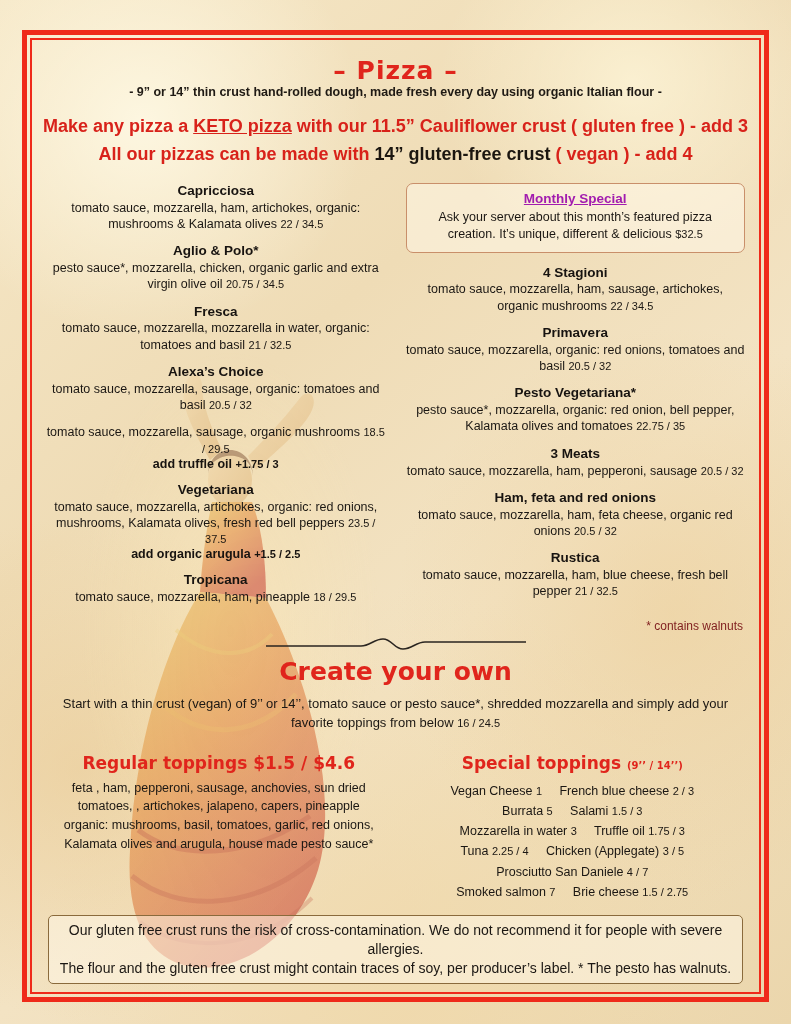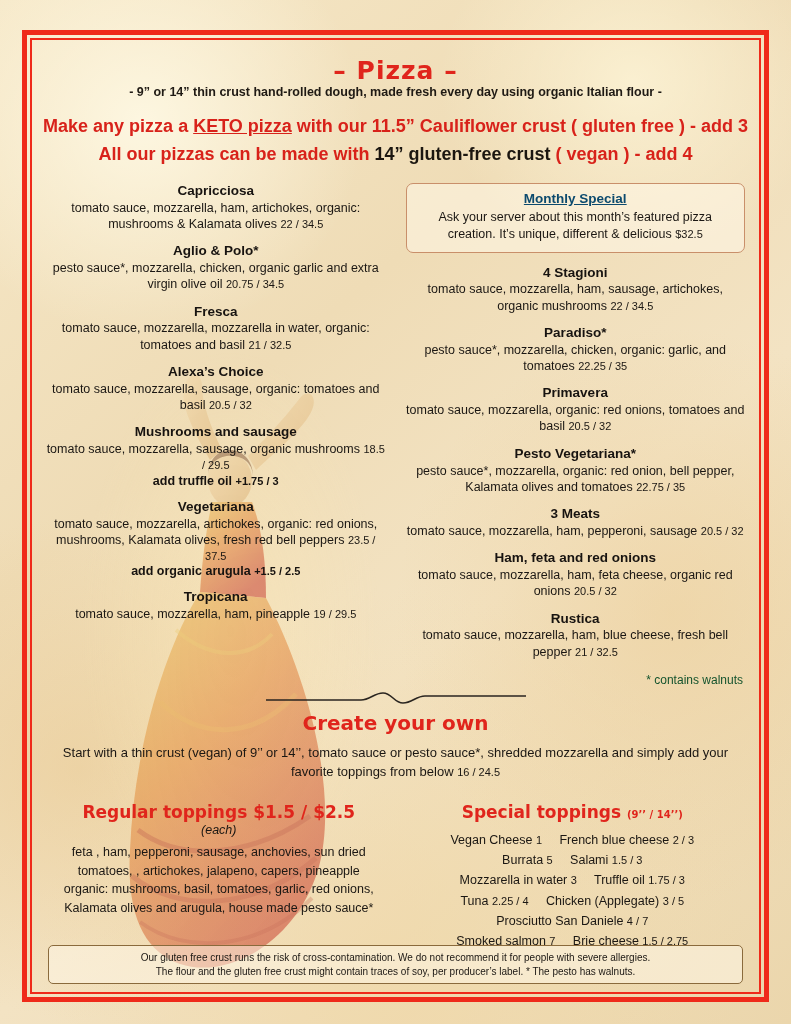--- a/index.html
+++ b/index.html
@@ -130,49 +130,49 @@
     border-radius: 7px;
     background: rgba(255,248,232,0.55);
     padding: 7px 10px 9px;
     text-align: center;
     margin-bottom: 12px;
   }
   .special-title {
     font-size: 13.5px;
     font-weight: bold;
     text-decoration: underline;
-    color: #0c4a6e;
+    color: #a21caf;
   }
   .special-text {
     font-size: 12.5px;
     color: #1b1713;
     line-height: 1.35;
     margin-top: 3px;
   }
 
   .walnuts {
     text-align: right;
     font-size: 12px;
-    color: #14532d;
+    color: #7f1d1d;
     padding-right: 14px;
     margin-top: 2px;
   }
 
   .divider {
     position: relative;
     height: 18px;
     margin-top: 4px;
   }
   .divider svg { display: block; margin: 0 auto; }
 
   .create-title {
     text-align: center;
     color: #e0251c;
     font-family: "DejaVu Sans", sans-serif;
-    font-size: 20px;
+    font-size: 25px;
     font-weight: bold;
     margin-top: 2px;
   }
   .create-text {
     text-align: center;
     font-size: 13px;
     color: #1b1713;
     line-height: 1.5;
     margin-top: 8px;
     padding: 0 28px;
@@ -210,21 +210,21 @@
   .footer {
     position: absolute;
     left: 14px;
     right: 14px;
     bottom: 6px;
     border: 1px solid #8a6a3c;
     border-radius: 5px;
     background: rgba(255,250,236,0.5);
     padding: 5px 8px;
     text-align: center;
-    font-size: 10px;
+    font-size: 14px;
     color: #1b1713;
     line-height: 1.35;
     box-sizing: border-box;
   }
 </style>
 </head>
 <body>
 
 <div class="page">
 
@@ -312,21 +312,20 @@
 
         <div class="item">
           <div class="item-name">Alexa’s Choice</div>
           <div class="item-desc">
             <span>tomato sauce, mozzarella, sausage, organic: tomatoes and basil</span>
             <span class="price">20.5  /  32</span>
           </div>
         </div>
 
         <div class="item">
-          <div class="item-name">Mushrooms and sausage</div>
           <div class="item-desc">
             <span>tomato sauce, mozzarella, sausage, organic mushrooms</span>
             <span class="price">18.5  /  29.5</span>
           </div>
           <div class="addon">
             <span>add truffle oil</span>
             <span class="price">+1.75  /  3</span>
           </div>
         </div>
 
@@ -339,21 +338,21 @@
           <div class="addon">
             <span>add organic arugula</span>
             <span class="price">+1.5  /  2.5</span>
           </div>
         </div>
 
         <div class="item">
           <div class="item-name">Tropicana</div>
           <div class="item-desc">
             <span>tomato sauce, mozzarella, ham, pineapple</span>
-            <span class="price">19  /  29.5</span>
+            <span class="price">18  /  29.5</span>
           </div>
         </div>
 
       </div>
 
       <div class="col col-right">
 
         <div class="special-box">
           <div class="special-title">Monthly Special</div>
           <div class="special-text">
@@ -363,27 +362,20 @@
         </div>
 
         <div class="item">
           <div class="item-name">4 Stagioni</div>
           <div class="item-desc">
             <span>tomato sauce, mozzarella, ham, sausage, artichokes, organic mushrooms</span>
             <span class="price">22  /  34.5</span>
           </div>
         </div>
 
-        <div class="item">
-          <div class="item-name">Paradiso*</div>
-          <div class="item-desc">
-            <span>pesto sauce*, mozzarella, chicken, organic: garlic, and tomatoes</span>
-            <span class="price">22.25  /  35</span>
-          </div>
-        </div>
 
         <div class="item">
           <div class="item-name">Primavera</div>
           <div class="item-desc">
             <span>tomato sauce, mozzarella, organic: red onions, tomatoes and basil</span>
             <span class="price">20.5  /  32</span>
           </div>
         </div>
 
         <div class="item">
@@ -433,23 +425,22 @@
     <div class="create-text">
       <span>Start with a thin crust (vegan) of 9’’ or 14’’, tomato sauce or pesto sauce*, shredded mozzarella and simply add your favorite toppings from below</span>
       <span class="price">16 / 24.5</span>
     </div>
 
     <div class="toppings">
 
       <div class="t-col">
         <div class="t-head">
           <span>Regular toppings</span>
-          <span>$1.5  /  $2.5</span>
-        </div>
-        <div class="t-each">(each)</div>
+          <span>$1.5  /  $4.6</span>
+        </div>
         <div class="t-body">feta , ham, pepperoni, sausage, anchovies, sun dried tomatoes,  , artichokes,  jalapeno, capers, pineapple      organic:  mushrooms, basil, tomatoes, garlic, red onions, Kalamata olives and arugula, house made pesto sauce*</div>
       </div>
 
       <div class="t-col">
         <div class="t-head">
           <span>Special toppings</span>
           <span class="sizes">(9’’ / 14’’)</span>
         </div>
         <div class="t-lines">
           <div>

